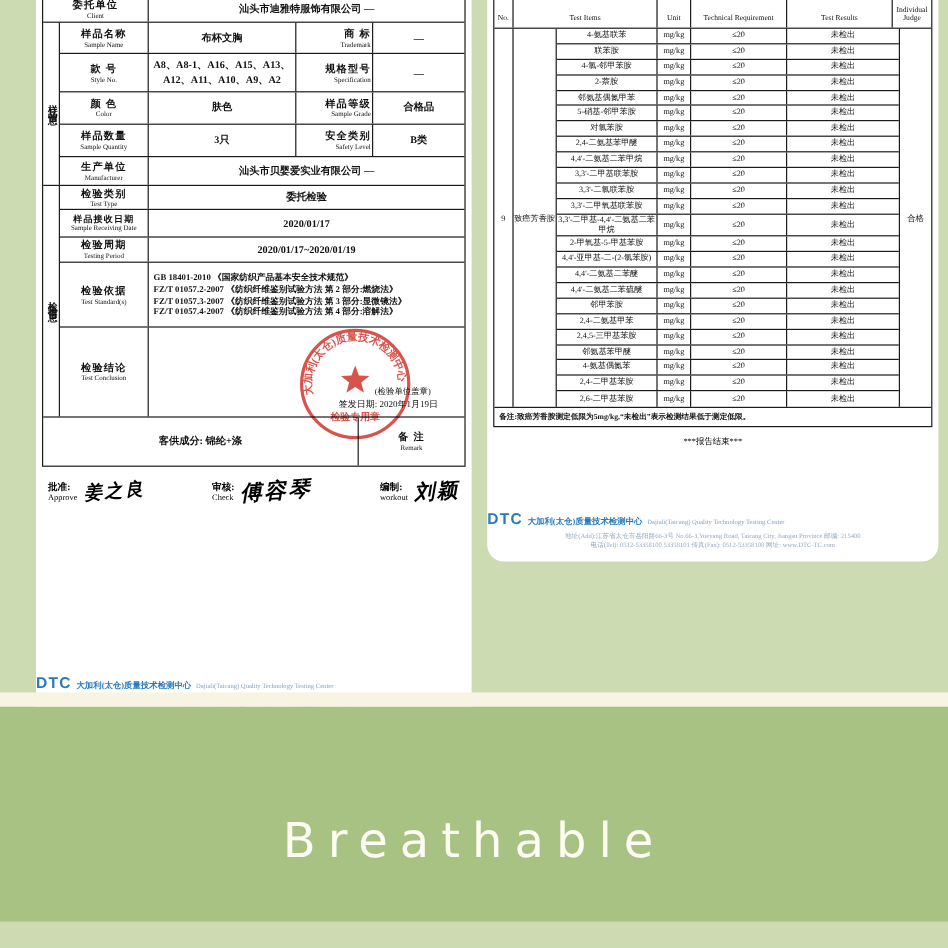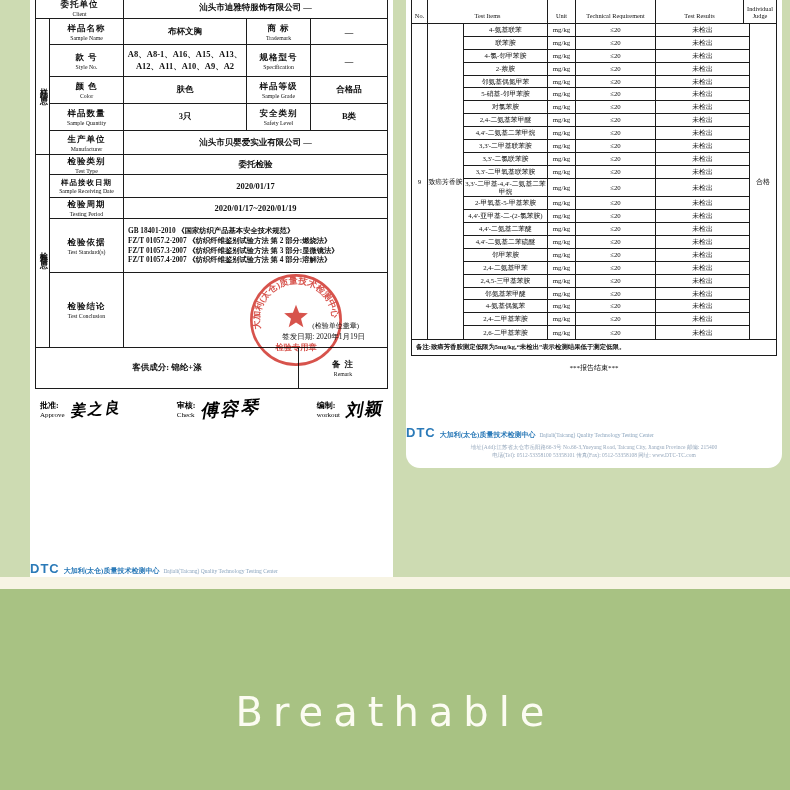--- a/index.html
+++ b/index.html
@@ -17,21 +17,21 @@
   .lrow { display:flex; border-bottom:1px solid #1c1c1c; }
   .lrow:last-child, .lgroup:last-of-type .grows .lrow.gb-last { border-bottom:none; }
   .lcell { border-right:1px solid #1c1c1c; display:flex; flex-direction:column; align-items:center; justify-content:center; text-align:center; padding:1px; }
   .lrow .lcell:last-child { border-right:none; }
   .labcn { font-size:8.5px; font-weight:bold; letter-spacing:1px; }
   .laben { font-size:5.8px; }
   .lval  { font-size:8.5px; font-weight:bold; }
   .w-lab0 { width:88px; }          
   .w-lab  { width:74px; }
   .w-v1   { width:123px; }
-  .w-lab2 { width:64px; }
+  .w-lab2 { width:64px;align-items:flex-end; }
   .w-v2   { flex:1; }
   .w-full { flex:1; }
   .lgroup { display:flex; border-bottom:1px solid #1c1c1c; }
   .gcol { width:14px; border-right:1px solid #1c1c1c; display:flex; align-items:center; justify-content:center;
           writing-mode:vertical-lr; text-orientation:upright; font-size:8px; font-weight:bold; letter-spacing:3px; }
   .grows { flex:1; display:flex; flex-direction:column; }
   .grows .lrow:last-child { border-bottom:none; }
   .standards-cell { align-items:flex-start; text-align:left; padding:3px 2px 3px 4px; }
   .standards-cell div { font-size:7.3px; font-weight:bold; line-height:1.35; white-space:nowrap; }
   .conclusion-val { position:relative; }
@@ -73,21 +73,21 @@
   .trow:last-child { border-bottom:none; }
   .tc { border-right:1px solid #1c1c1c; display:flex; align-items:center; justify-content:center; text-align:center;
         font-size:6.8px; line-height:1.15; padding:1px; }
   .tc:last-child { border-right:none; }
   .t-item{width:84px;} .t-unit{width:28px;} .t-req{width:80px;} .t-res{flex:1;}
   .rnote { border-top:1px solid #1c1c1c; font-size:6.4px; padding:3px 3px 3px 4px; font-weight:bold; }
   .rend { text-align:center; font-size:7px; margin-top:7px; }
 
   
   .cream-band { position:absolute; left:0; top:577px; width:790px; height:12px; background:#f7f4e4; }
-  .bottom-panel { position:absolute; left:0; top:589px; width:790px; height:201px; background:#a8c283;
+  .bottom-panel { position:absolute; left:0; top:589px; width:790px; height:179px; background:#a8c283;
                   display:flex; align-items:center; justify-content:center; }
   .breathable { font-family:"DejaVu Sans","Liberation Sans",sans-serif; color:#fcfcf2; font-size:40px;
                 letter-spacing:10px; font-weight:500; margin-top:45px; }
 </style>
 </head>
 <body>
 
 <div class="page">
 
   <div class="card card-left">

